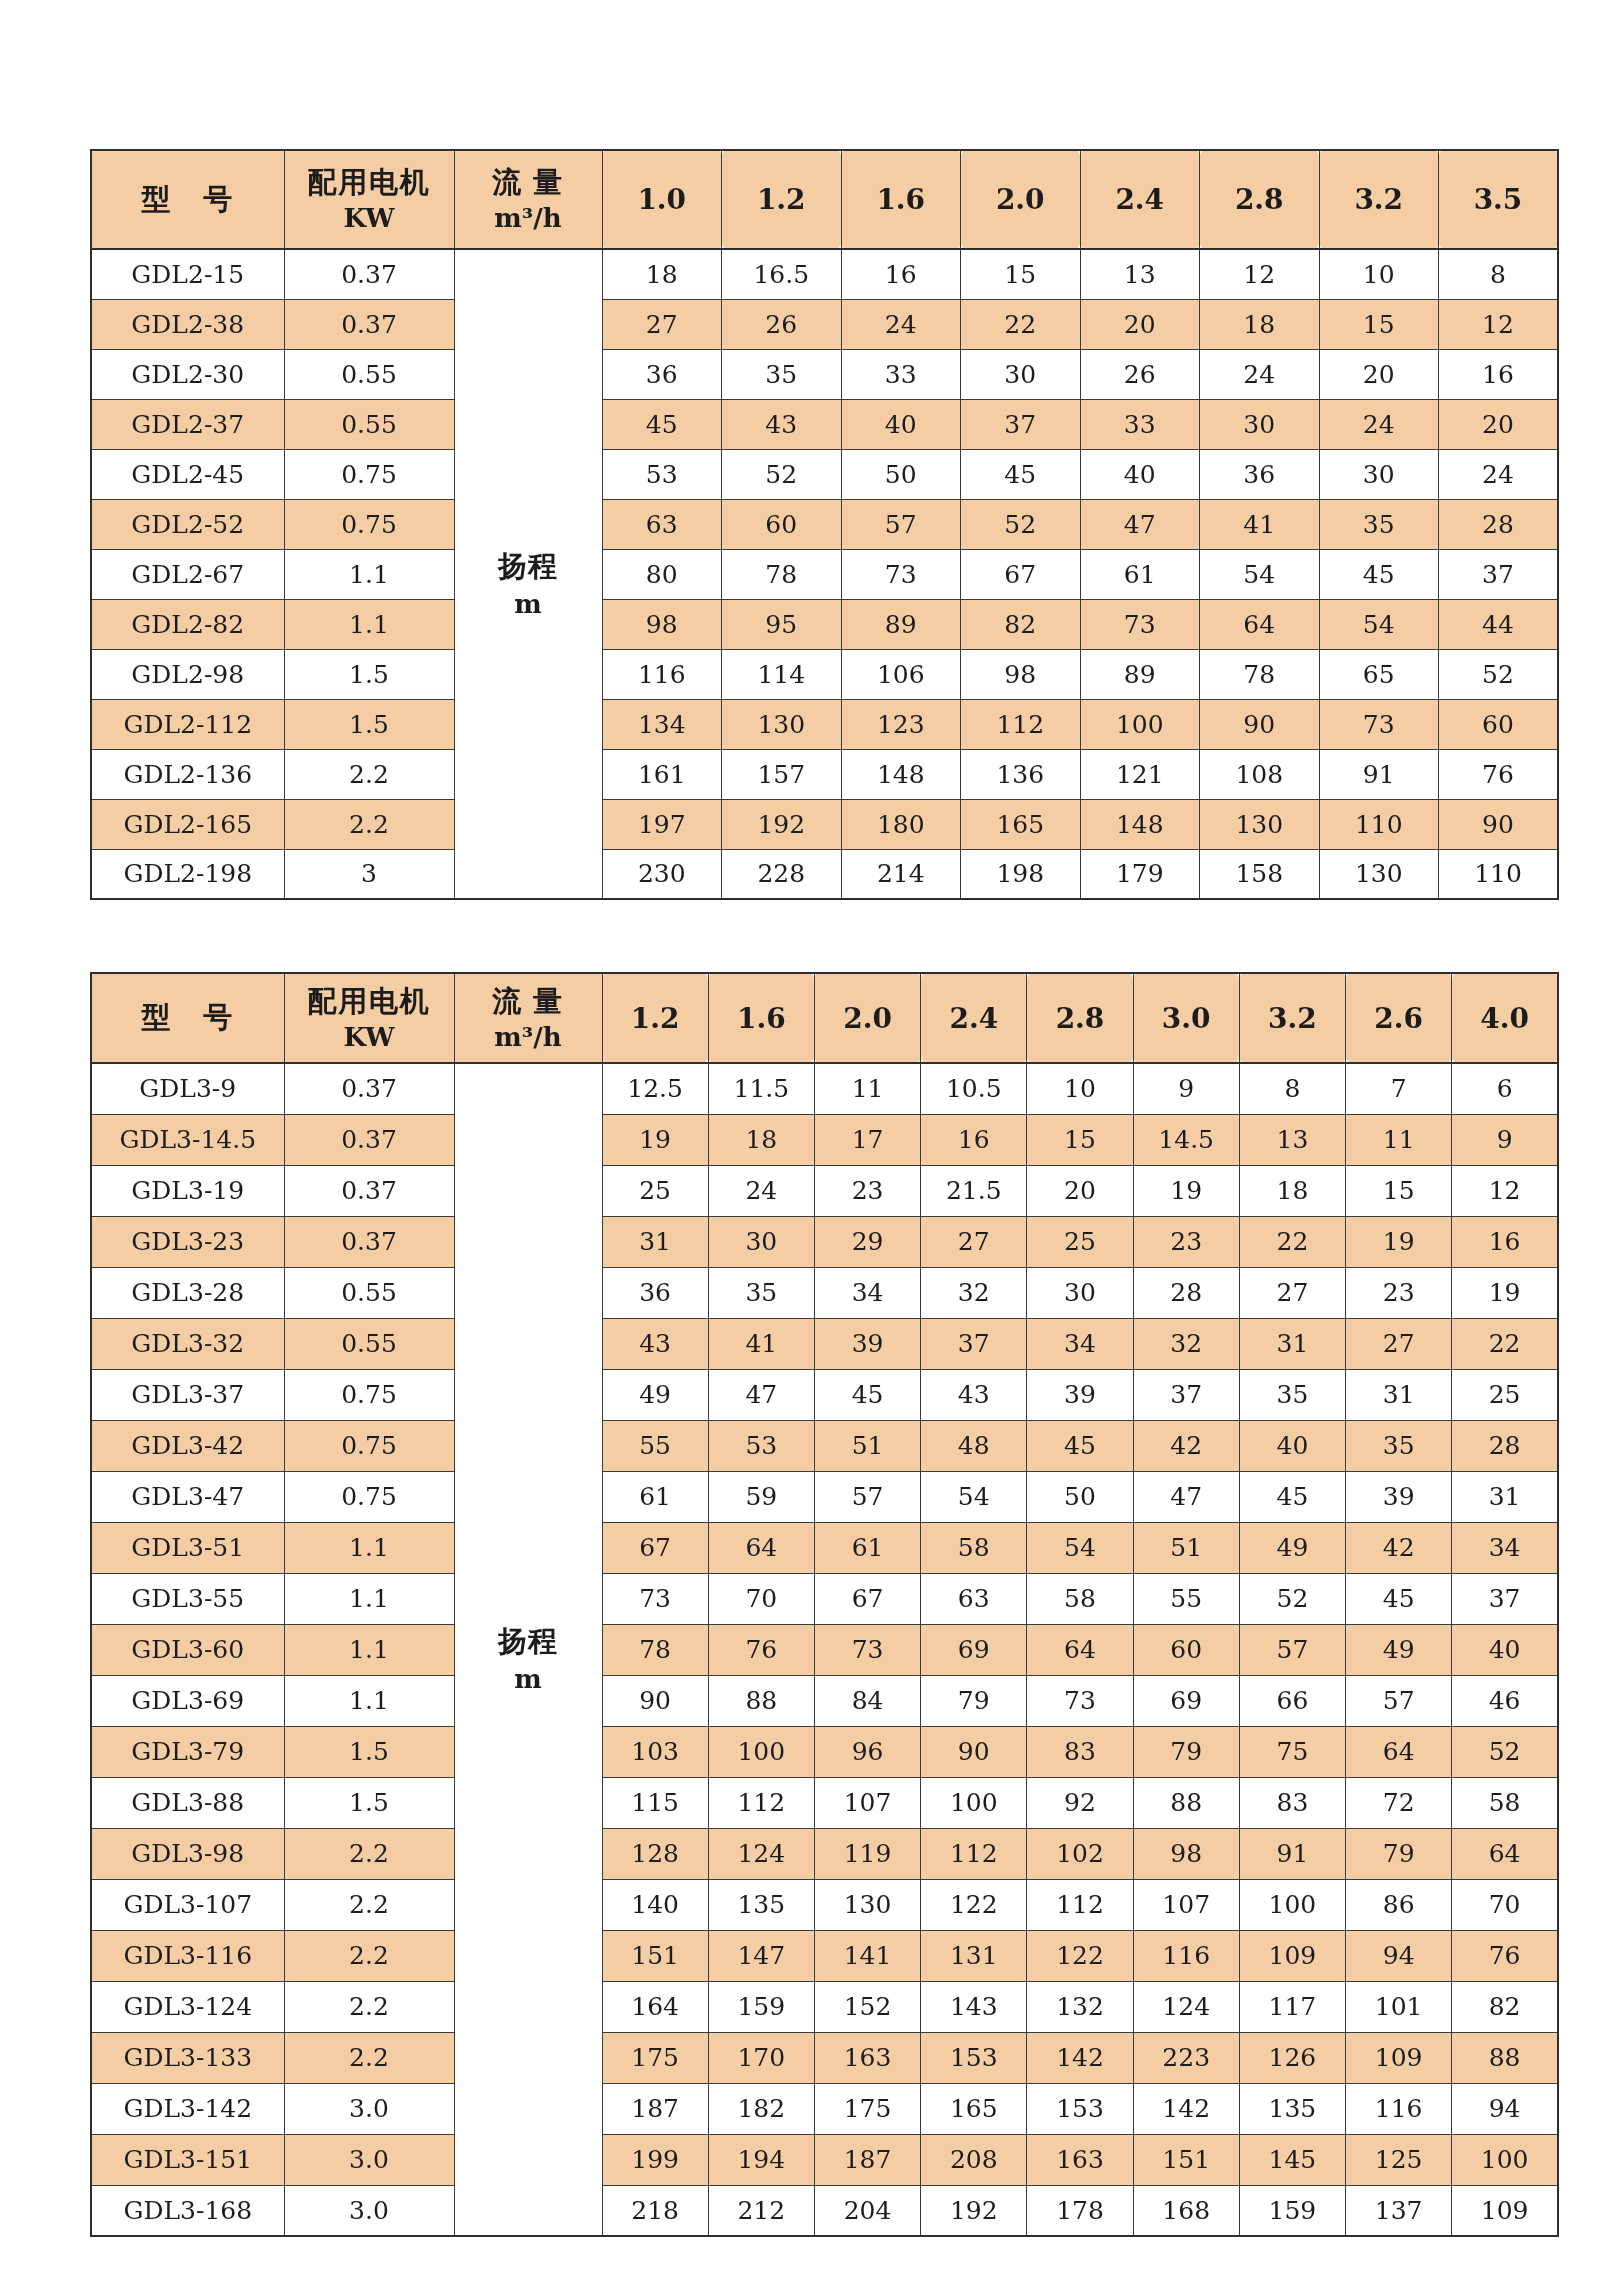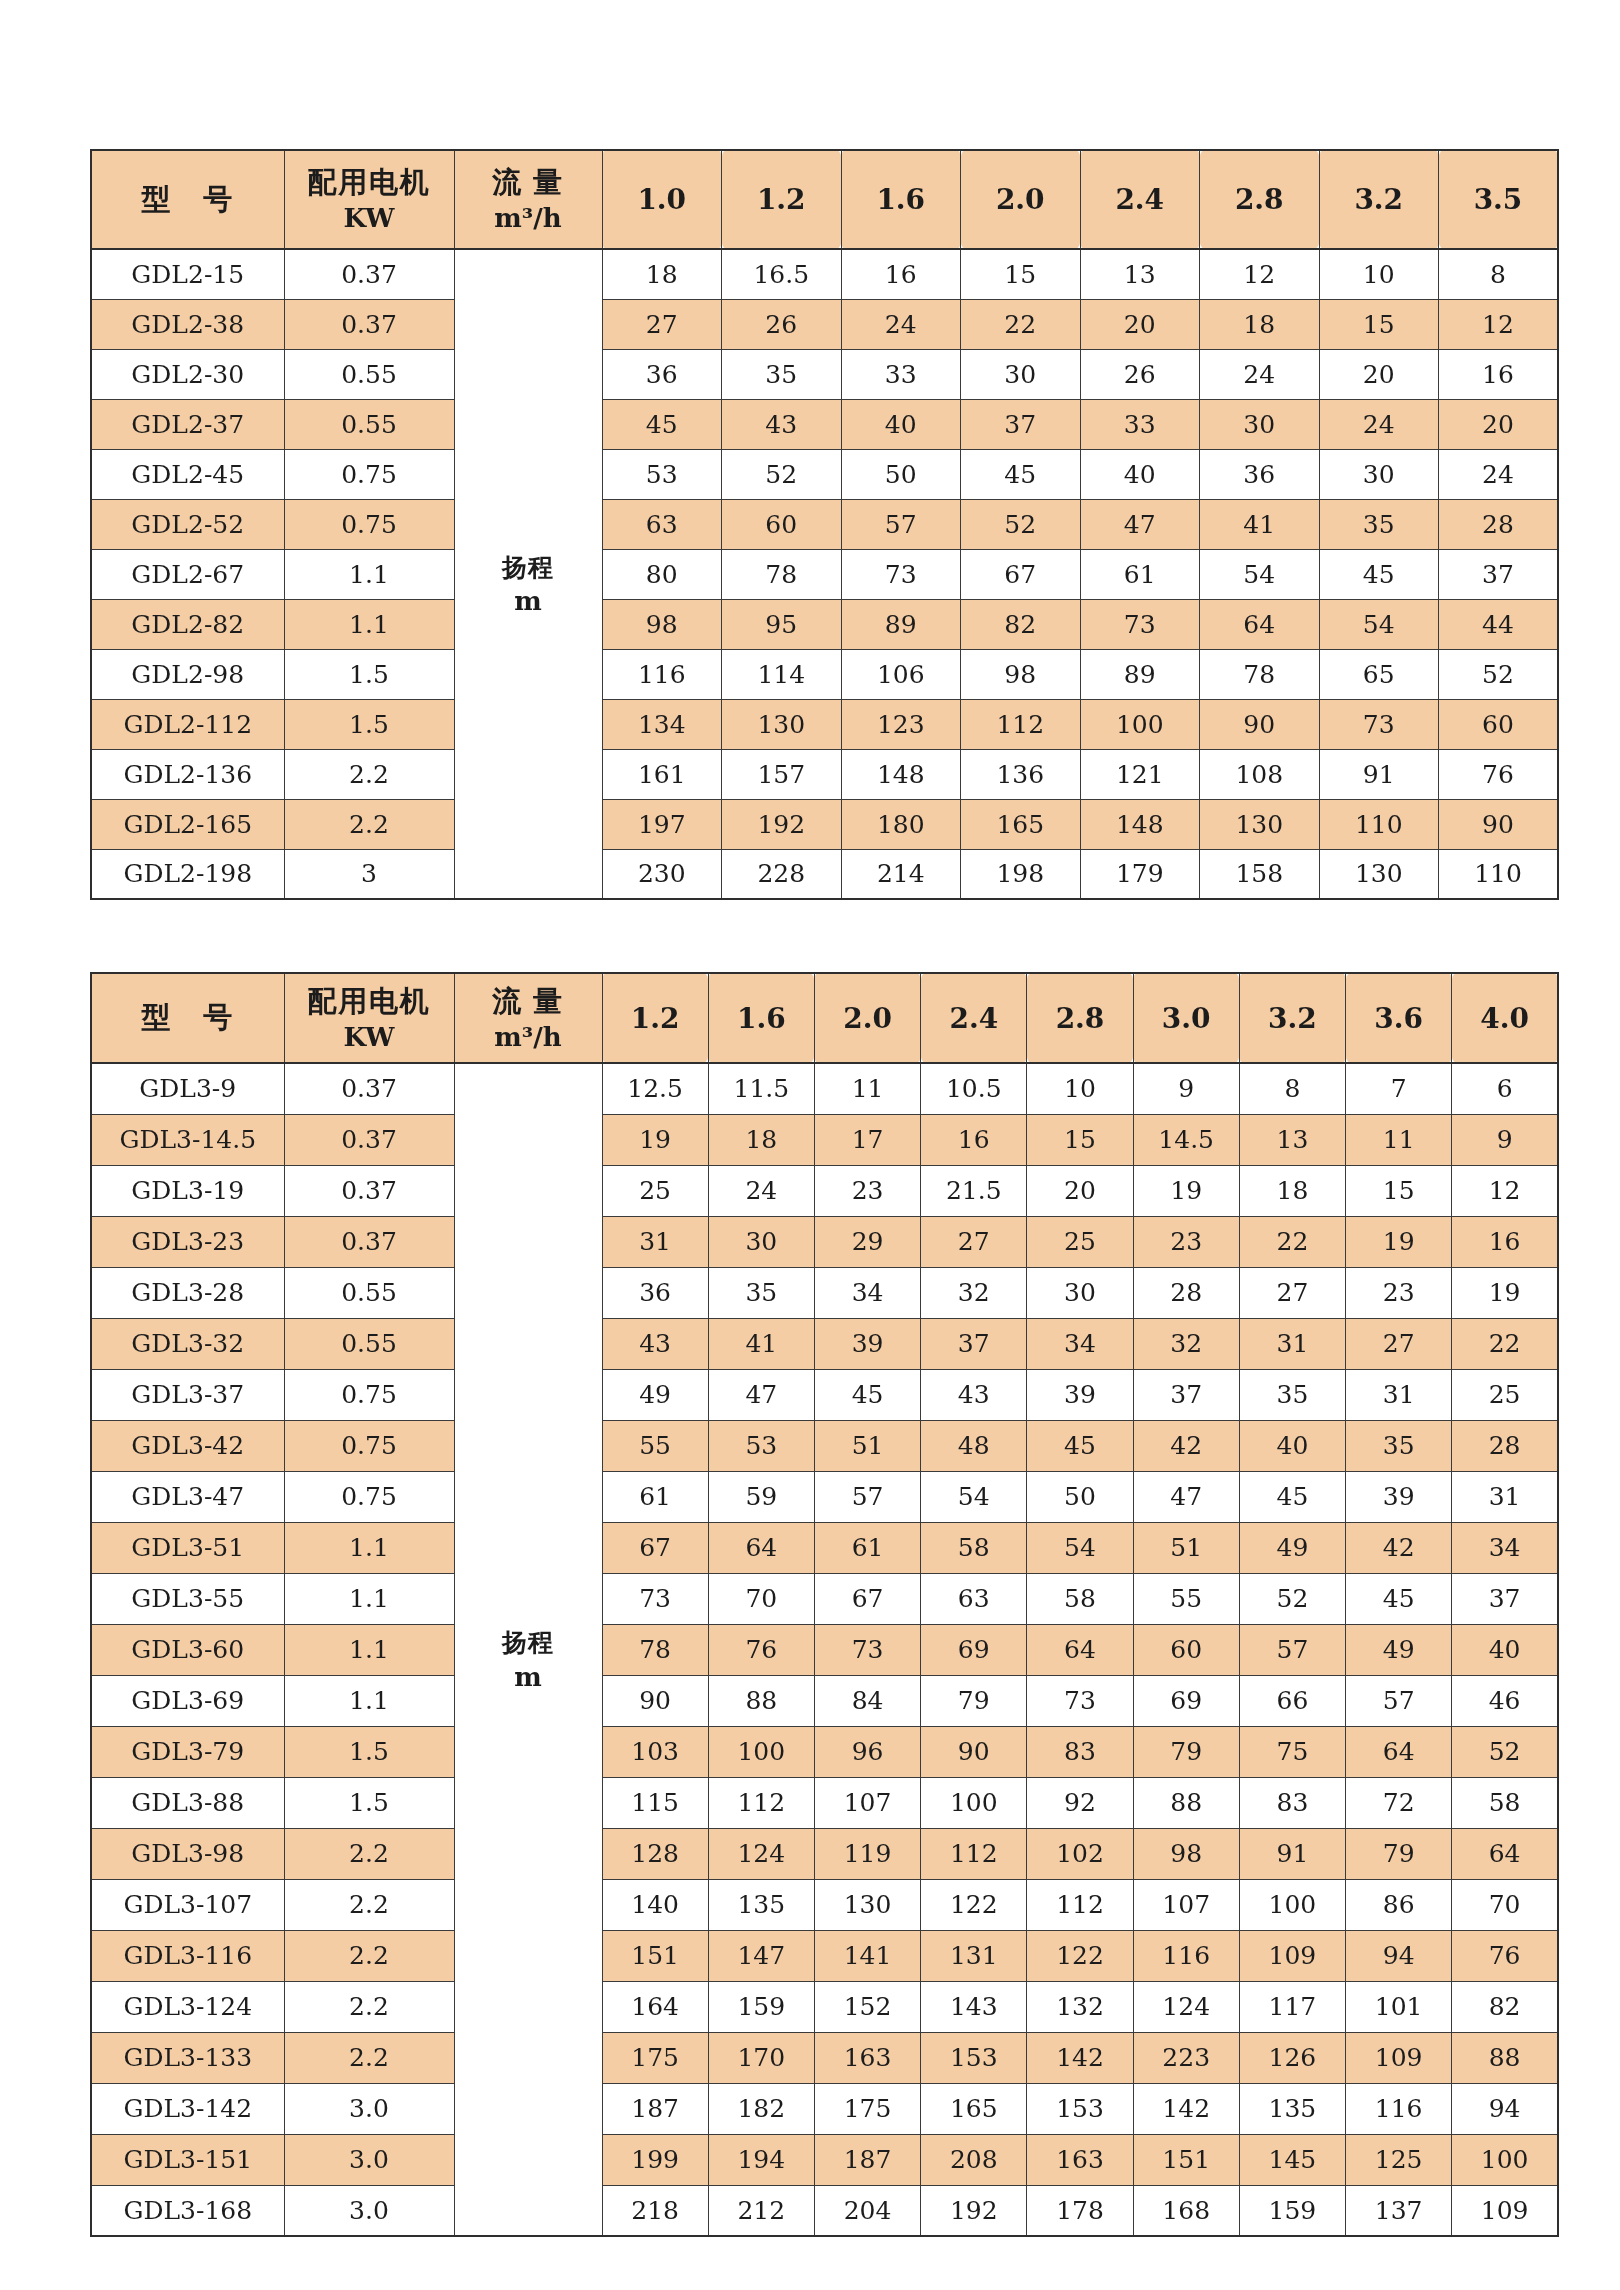--- a/index.html
+++ b/index.html
@@ -57,21 +57,21 @@
     border-radius:6px;
   }
   td { font-size:25px; }
   td.model {
     text-align:left;
     padding-left:27px;
     font-size:25px;
   }
   tr.stripe td { background:#F5CDA4; }
   td.flowhead { background:#ffffff; }
-  td.flowhead .cn { font-size:25px; letter-spacing:0.9px;margin-top:22px; }
+  td.flowhead .cn { font-size:29px; letter-spacing:0.9px;margin-top:22px; }
   td.flowhead .unit {
     font-family:"DejaVu Serif","Liberation Serif",serif;
     font-weight:bold; font-size:26px; line-height:1.4;
   }
 </style>
 </head>
 <body>
 
 <div class="page">
   <section class="table-wrap t0">
@@ -301,21 +301,21 @@
               <div class="cn">流 量</div>
               <div class="unit">m³/h</div>
             </th>
             <th class="flowval">1.2</th>
             <th class="flowval">1.6</th>
             <th class="flowval">2.0</th>
             <th class="flowval">2.4</th>
             <th class="flowval">2.8</th>
             <th class="flowval">3.0</th>
             <th class="flowval">3.2</th>
-            <th class="flowval">3.6</th>
+            <th class="flowval">2.6</th>
             <th class="flowval">4.0</th>
           </tr>
         </thead>
         <tbody>
           <tr>
             <td class="model">GDL3-9</td>
             <td>0.37</td>
             <td class="flowhead" rowspan="23">
               <div class="cn">扬程</div>
               <div class="unit">m</div>

